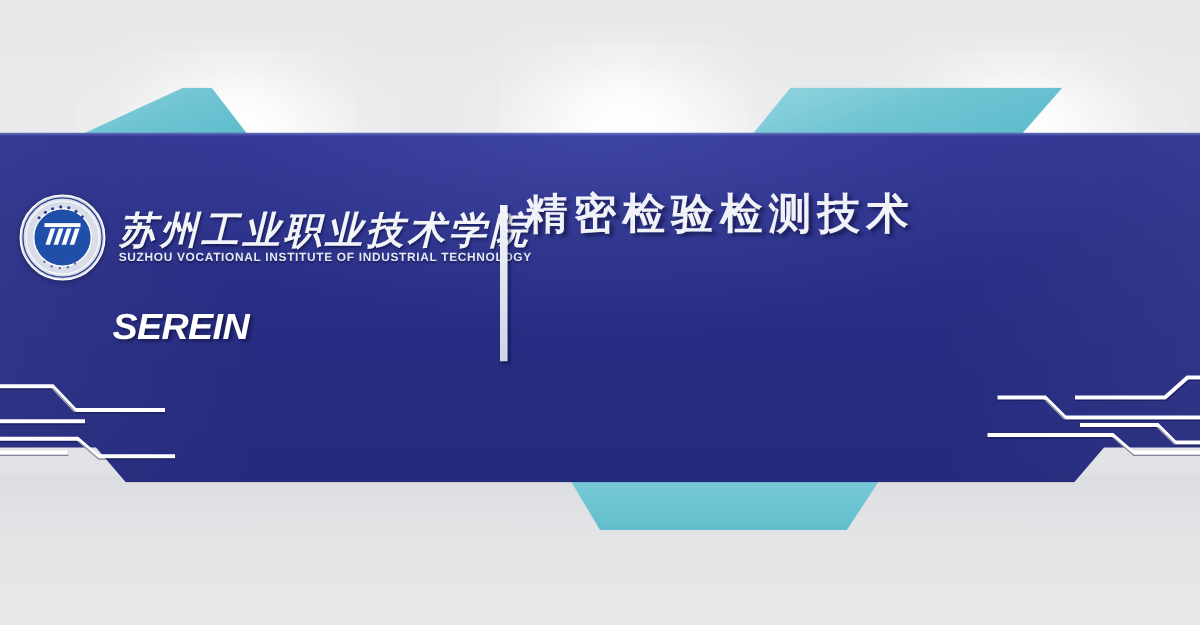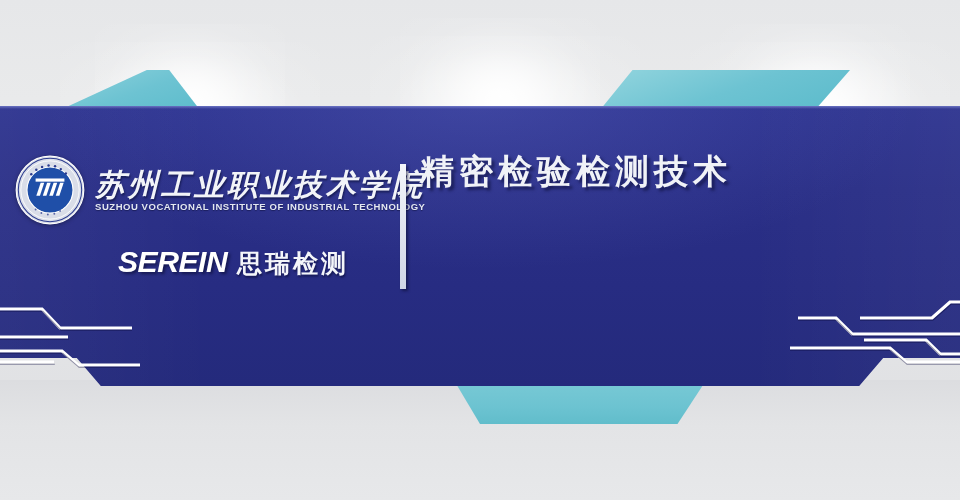--- a/index.html
+++ b/index.html
@@ -179,21 +179,21 @@
     line-height: 1;
     white-space: nowrap;
     text-shadow: 0 1px 1px rgba(10,12,50,0.5);
   }
 
   .serein-row {
     display: flex;
     align-items: baseline;
     gap: 14px;
     margin-top: 22px;
-    margin-left: 104px;
+    margin-left: 76px;
   }
   .serein-latin {
     font-family: "Liberation Sans", sans-serif;
     font-size: 29px;
     font-weight: 700;
     font-style: italic;
     letter-spacing: -0.5px;
     color: #ffffff;
     line-height: 1;
     text-shadow: 2px 2px 3px rgba(8,10,45,0.6);
@@ -334,21 +334,20 @@
         </svg>
 
         <div class="uni-text">
           <div class="uni-cn">苏州工业职业技术学院</div>
           <div class="uni-en">SUZHOU VOCATIONAL INSTITUTE OF INDUSTRIAL TECHNOLOGY</div>
         </div>
       </div>
 
       <div class="serein-row">
         <div class="serein-latin">SEREIN</div>
-        <div class="serein-cn">思瑞检测</div>
       </div>
     </div>
 
     <div class="divider"></div>
 
     <div class="title">
       <div class="title-line">精密检验检测技术</div>
     </div>
 
   </div>

